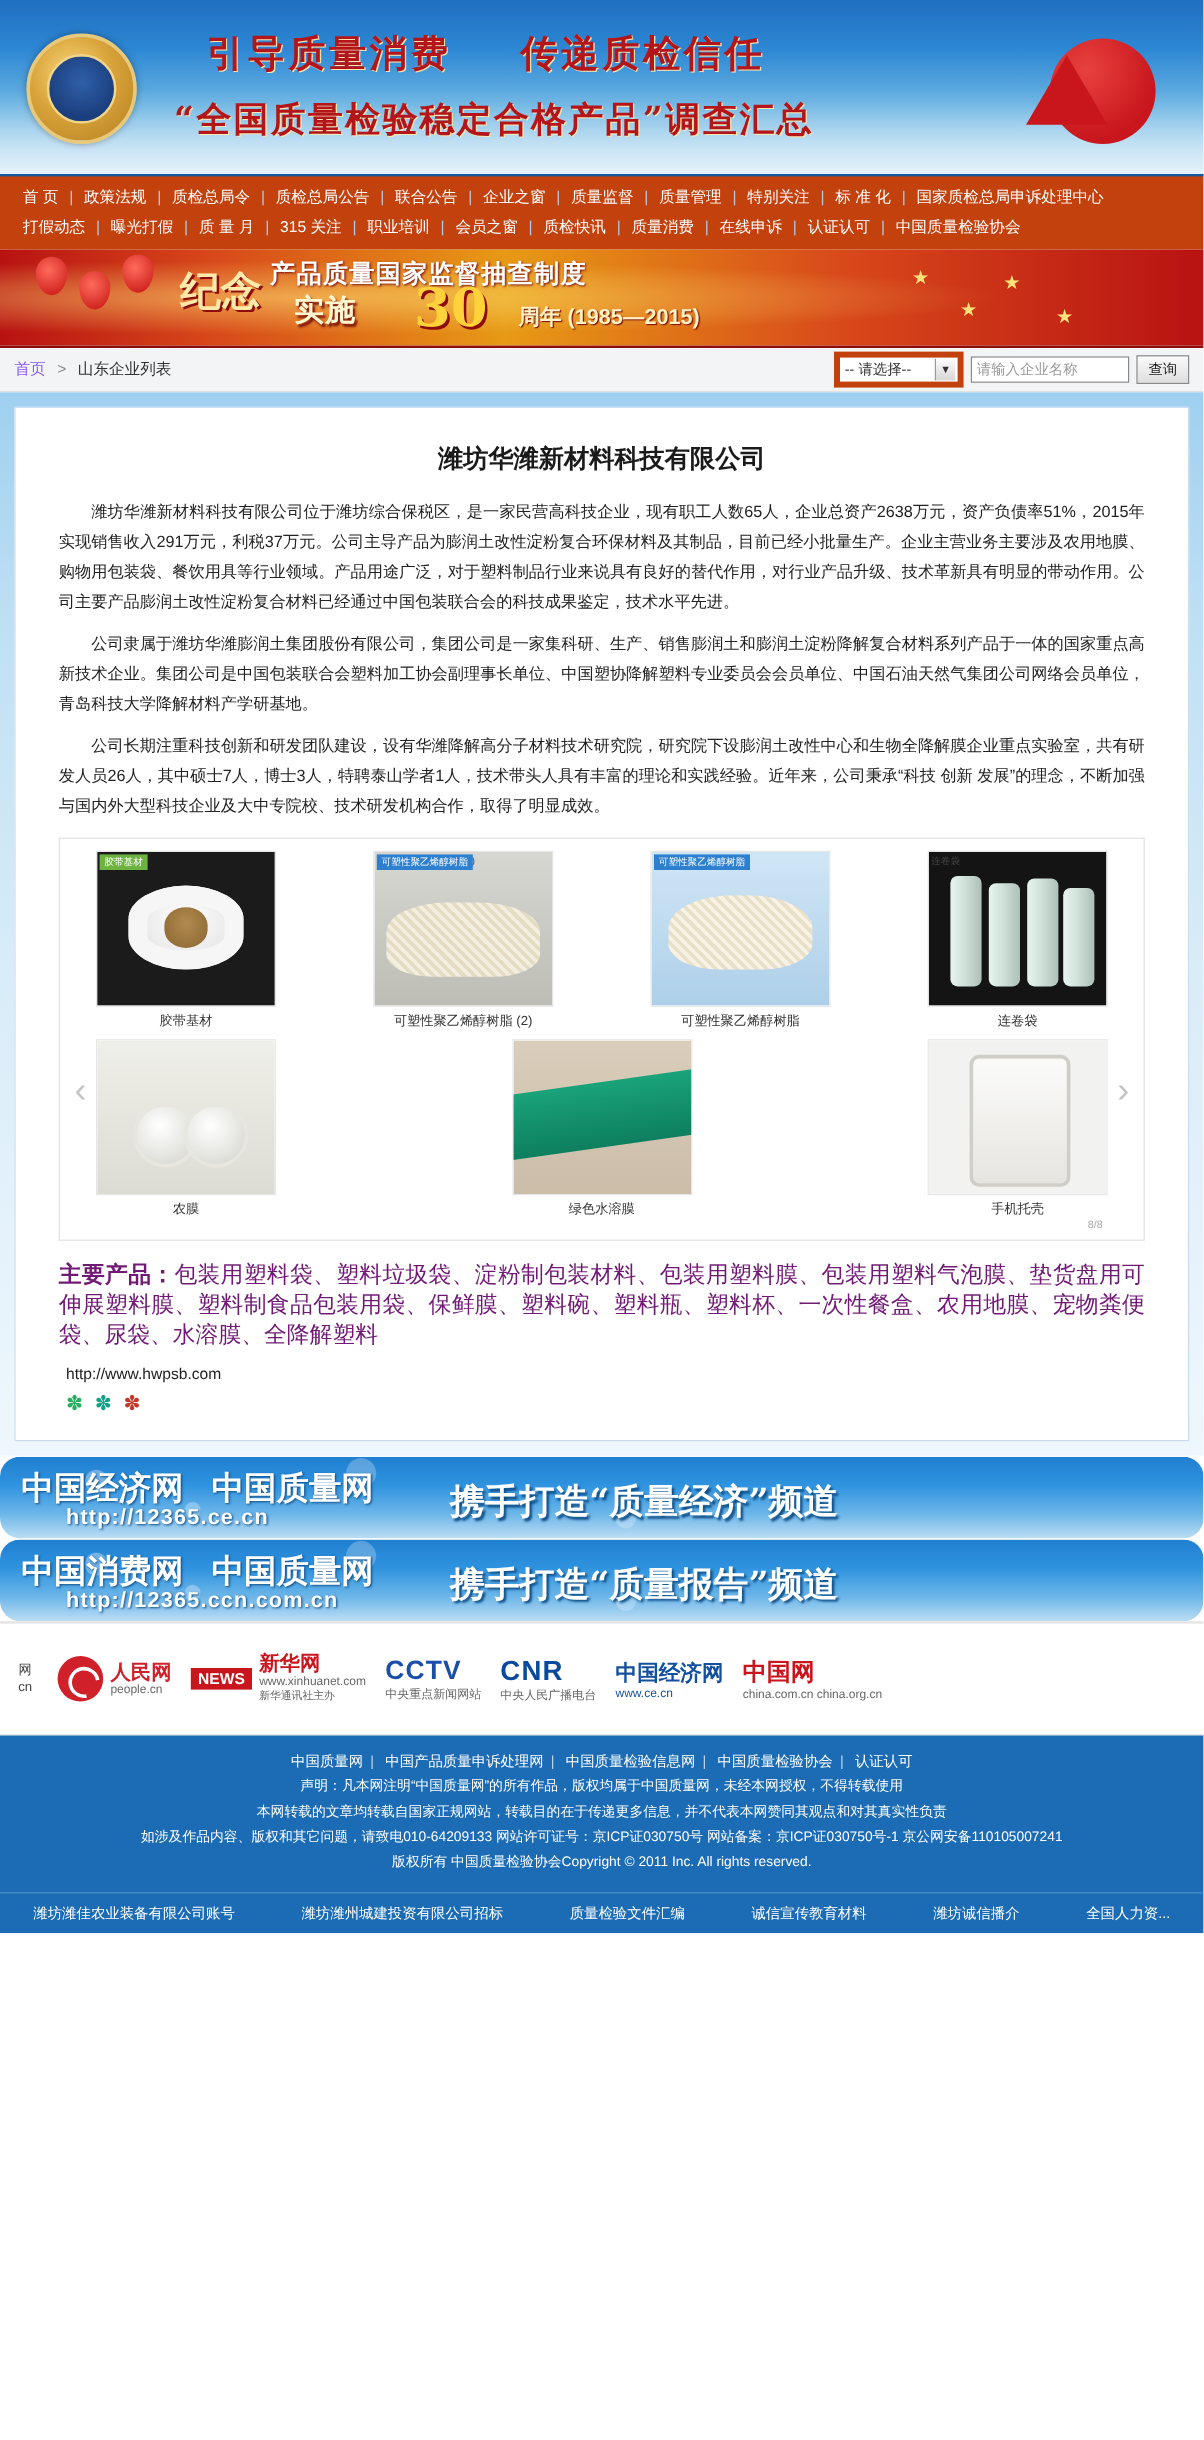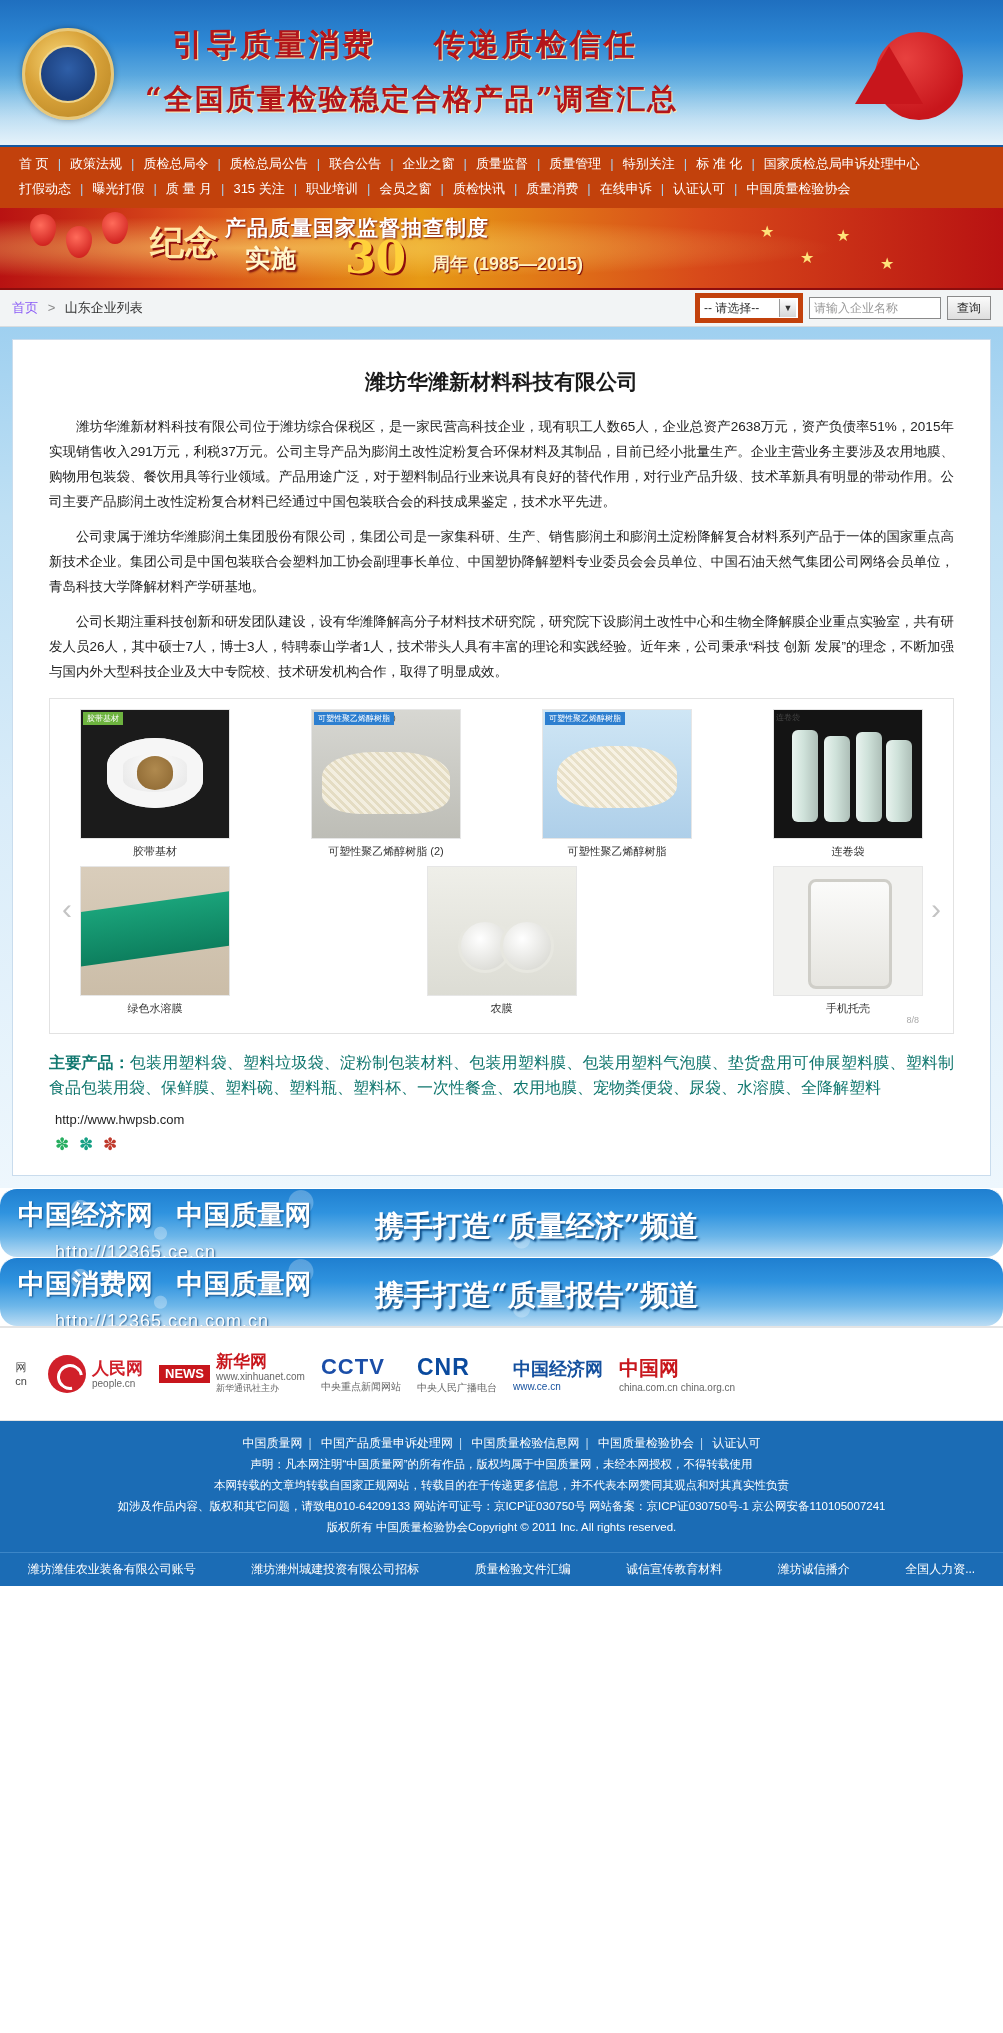--- a/index.html
+++ b/index.html
@@ -223,21 +223,21 @@
     content:"";position:absolute;left:62px;top:12px;width:8px;height:70px;border-radius:4px;background:#f1f1f1;z-index:2;
     transform:rotate(12deg);
   }
   .im-shell{background:#f2f2f0;position:relative;}
   .im-shell:after{
     content:"";position:absolute;left:34px;top:12px;width:78px;height:104px;border-radius:8px;
     background:linear-gradient(180deg,#fbfbfa,#e6e5e0);border:3px solid #cfcec8;
   }
 
   .prod-sum{
-    font-size:16px;line-height:25px;color:#0f766e;margin:4px 0 12px 0;text-align:justify;
+    font-size:19px;line-height:25px;color:#701a75;margin:4px 0 12px 0;text-align:justify;
   }
   .prod-sum b{font-weight:bold;}
   .site-url{font-size:13px;color:#222;margin:8px 0 10px 6px;}
   .flowers{display:flex;gap:8px;margin-left:6px;}
   .flower{width:16px;height:16px;position:relative;}
   .flower:before{
     content:"✽";font-size:17px;line-height:16px;
   }
   .f1:before{color:#27ae60;}
   .f2:before{color:#16a085;}
@@ -255,23 +255,22 @@
                radial-gradient(circle at 16% 65%,rgba(255,255,255,.3) 0 6px,transparent 7px),
                radial-gradient(circle at 30% 20%,rgba(255,255,255,.25) 0 12px,transparent 13px),
                radial-gradient(circle at 52% 75%,rgba(255,255,255,.25) 0 8px,transparent 9px);
   }
   .promo-a{
     position:absolute;left:18px;top:8px;font-size:27px;font-weight:bold;color:#fff;
     font-family:"DejaVu Serif","Liberation Serif",serif;text-shadow:1px 1px 2px #0d4d87;white-space:nowrap;
   }
   .promo-a .b{color:#ffffff;margin-left:14px;}
   .promo-url{
-    position:absolute;left:55px;top:40px;font-size:18px;font-weight:normal;color:#fff;letter-spacing:1px;
+    position:absolute;left:55px;top:40px;font-size:18px;font-weight:bold;color:#fff;letter-spacing:1px;
     text-shadow:1px 1px 2px #0d4d87;
-    margin-top:13px;
   }
   .promo-b{
     position:absolute;left:375px;top:18px;font-size:29px;font-weight:bold;color:#fff;
     font-family:"DejaVu Serif","Liberation Serif",serif;text-shadow:2px 2px 2px #0d4d87;white-space:nowrap;
   }
 
   
   .partners{
     height:92px;background:#fff;border-top:2px solid #e4e4e4;border-bottom:1px solid #e4e4e4;
     display:flex;align-items:center;padding:0 10px;gap:16px;position:relative;
@@ -458,35 +457,35 @@
               </div>
               <span class="gal-top-label">连卷袋</span>
             </div>
             <div class="gal-cap">连卷袋</div>
           </div>
         </div>
 
         <div class="gal-row">
           <div class="gal-item">
             <div class="gal-imgbox">
-                <div class="im im-green"></div>
-              </div>
-            <div class="gal-cap">绿色水溶膜</div>
-          </div>
-          <div class="gal-item">
-            <div class="gal-imgbox">
               <div class="im im-film">
                 <div class="tube" style="left:30px;"></div>
                 <div class="tube" style="left:72px;"></div>
               </div>
             </div>
             <div class="gal-cap">农膜</div>
           </div>
           <div class="gal-item">
             <div class="gal-imgbox">
+                <div class="im im-green"></div>
+              </div>
+            <div class="gal-cap">绿色水溶膜</div>
+          </div>
+          <div class="gal-item">
+            <div class="gal-imgbox">
                 <div class="im im-shell"></div>
               </div>
             <div class="gal-cap">手机托壳</div>
           </div>
         </div>
 
         <div class="gal-index">8/8</div>
       </div>
 
       <div class="prod-sum">

